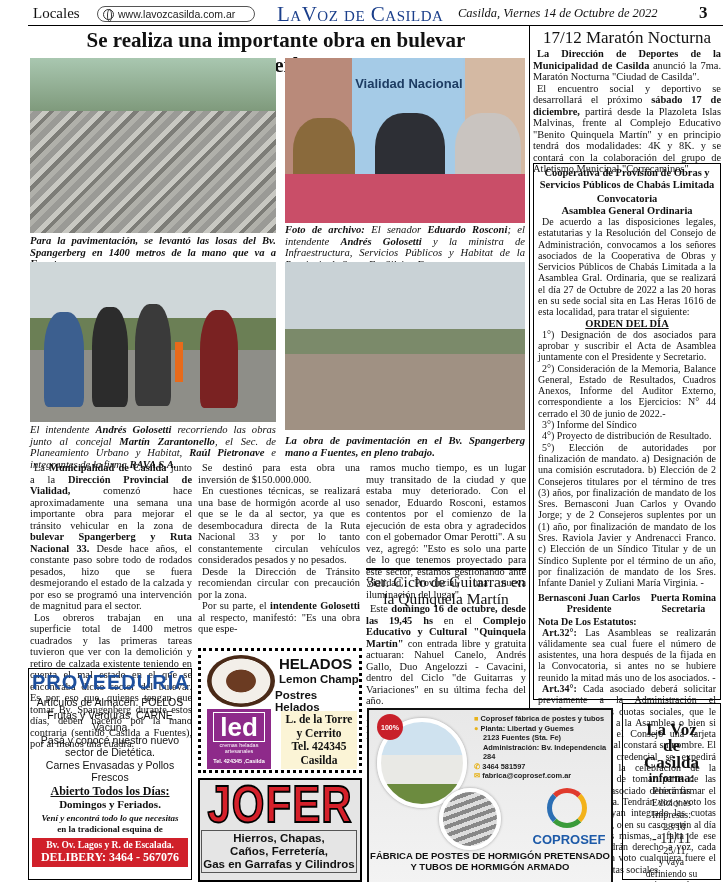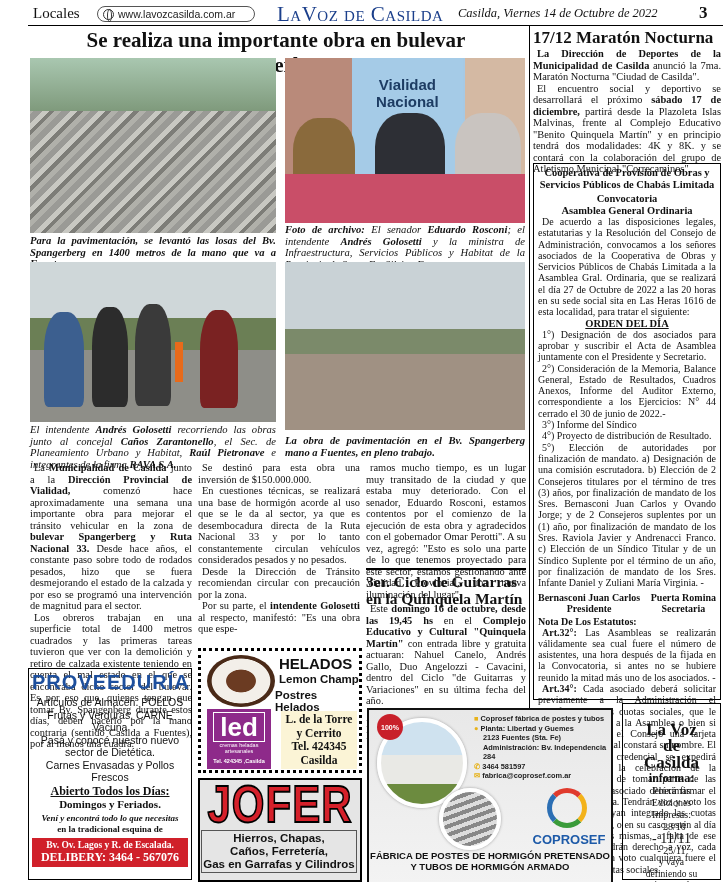--- a/index.html
+++ b/index.html
@@ -12,31 +12,31 @@
 .hdr-logo{left:277px;top:2px;font-size:21px;color:#1b3f8b;letter-spacing:0.5px;font-variant:small-caps}
 .hdr-date{left:458px;top:6px;font-size:12.5px;font-style:italic}
 .hdr-page{left:699px;top:3px;font-size:17px;font-weight:bold}
 .hline{height:1px;background:#000}
 .vline{width:1px;background:#000}
 .main-title{left:30px;top:28px;width:492px;text-align:center;font-family:"Liberation Serif",serif;font-weight:bold;font-size:21px}
 .photo{overflow:hidden}
 .ph-rocks{background:repeating-linear-gradient(135deg,#9a9a96 0 6px,#c8c8c2 6px 11px,#7d7d78 11px 15px,#b0b0aa 15px 20px);}
 .ph-rocks .sky{position:absolute;left:0;top:0;width:100%;height:30%;background:linear-gradient(#a9c7b0,#7f9a7c)}
 .ph-meeting{background:linear-gradient(90deg,#b98a7a 0 30%,#a6c9e4 30% 75%,#d4b9a3 75% 100%)}
-.ph-meeting .banner{position:absolute;left:28%;top:0;width:46%;height:70%;background:#a5cbe7;color:#1d3c63;font-family:"Liberation Sans",sans-serif;font-weight:bold;font-size:15px;text-align:center;padding-top:18px}
+.ph-meeting .banner{position:absolute;left:28%;top:0;width:46%;height:70%;background:#a5cbe7;color:#1d3c63;font-family:"Liberation Sans",sans-serif;font-weight:bold;font-size:13px;text-align:right;padding-top:18px}
 .ph-meeting .table{position:absolute;left:0;bottom:0;width:100%;height:30%;background:#c94e68}
 .person{position:absolute;border-radius:40% 40% 10% 10%}
 .ph-walk{background:linear-gradient(#cfd7d9 0 35%,#6b7f55 35% 55%,#8e8e88 55% 100%)}
 .ph-works{background:linear-gradient(#c9d2d6 0 40%,#7b8a6a 40% 55%,#a09183 55% 100%)}
 .caption{font-size:10.6px;line-height:11.6px;font-style:italic;text-align:justify}
 .caption b{font-weight:bold}
 .body{font-size:10.4px;line-height:11.5px;text-align:justify}
 .body p{text-indent:4px}
 .body b{font-weight:bold}
-.side-title{font-weight:bold;font-size:17px;text-align:left}
+.side-title{font-weight:normal;font-size:17px;text-align:center}
 .box{border:1.5px solid #000}
 .center{text-align:center}
 .dots{border:3px dotted #000}
 .lemon{font-family:"Liberation Sans",sans-serif;font-weight:bold;}
 .led{background:#8e2a8a;color:#fff;font-family:"Liberation Sans",sans-serif;text-align:center}
 .sticky{background:#fbf4d6;text-align:center;font-weight:bold;font-size:13px;line-height:16px}
 .jofer-logo{font-family:"Liberation Sans",sans-serif;font-weight:bold;font-size:42px;color:#d5202a;text-align:center;letter-spacing:1px;transform:scaleY(1.25);-webkit-text-stroke:1.5px #000}
 .jofer-box{border:1px solid #555;font-family:"Liberation Sans",sans-serif;text-align:center;font-size:12.5px;font-weight:bold;line-height:14px}
 .blv-script{font-family:"Liberation Serif",serif;font-style:italic;font-weight:bold;font-size:30px;color:#d02030;text-align:center}
 .blv-prov{font-family:"Liberation Sans",sans-serif;font-weight:bold;font-size:20px;color:#1d4f9d;text-align:center;letter-spacing:1px}
@@ -78,21 +78,21 @@
 </div>
 <div class="abs caption" style="left:285px;top:224px;width:240px"><b>Foto de archivo:</b><span> El senador </span><b>Eduardo Rosconi</b><span>; el intendente </span><b>Andrés Golosetti</b><span> y la ministra de Infraestructura, Servicios Públicos y Habitat de la Provincia de Santa Fe, Silvina Frana.</span></div>
 
 <div class="abs photo ph-walk" style="left:30px;top:262px;width:246px;height:160px">
   <div class="person" style="left:14px;top:50px;width:40px;height:95px;background:#3c5f8f"></div>
   <div class="person" style="left:62px;top:45px;width:36px;height:100px;background:#2c2c2c"></div>
   <div class="person" style="left:105px;top:42px;width:36px;height:102px;background:#3a3a3a"></div>
   <div class="person" style="left:170px;top:48px;width:38px;height:98px;background:#7a2222"></div>
   <div style="position:absolute;left:145px;top:80px;width:8px;height:40px;background:#e86a1a"></div>
 </div>
-<div class="abs caption" style="left:30px;top:424px;width:246px"><span>El intendente </span><b>Andrés Golosetti</b><span> recorriendo las obras junto al concejal </span><b>Caños Zarantonello</b><span>, el Sec. de Planeamiento Urbano y Habitat, </span><b>Raúl Pietronave</b><span> e integrantes de la firma </span><b>RAVA S.A.</b></div>
+<div class="abs caption" style="left:30px;top:424px;width:246px"><span>El intendente </span><b>Andrés Golosetti</b><span> recorriendo las obras junto al concejal </span><b>Martín Zarantonello</b><span>, el Sec. de Planeamiento Urbano y Habitat, </span><b>Raúl Pietronave</b><span> e integrantes de la firma </span><b>RAVA S.A.</b></div>
 
 <div class="abs photo ph-works" style="left:285px;top:262px;width:240px;height:168px"></div>
 <div class="abs caption" style="left:285px;top:435px;width:240px;font-weight:bold">La obra de pavimentación en el Bv. Spangerberg mano a Fuentes, en pleno trabajo.</div>
 
 <div class="abs body" style="left:30px;top:462px;width:162px">
   <p><span>La </span><b>Municipalidad de Casilda</b><span> junto a la </span><b>Dirección Provincial de Vialidad,</b><span> comenzó hace aproximadamente una semana una importante obra para mejorar el tránsito vehicular en la zona de </span><b>bulevar Spangerberg y Ruta Nacional 33.</b><span> Desde hace años, el constante paso sobre todo de rodados pesados, hizo que se fuera desmejorando el estado de la calzada y por eso se programó una intervención de magnitud para el sector.</span></p>
   <p>Los obreros trabajan en una superficie total de 1400 metros cuadrados y las primeras tareas tuvieron que ver con la demolición y retiro de calzada existente teniendo en cuenta el mal estado en el que se encontraba dicho sector del bulevar. Es por eso que, quienes tengan que tomar Bv. Spangenberg durante estos días, deben hacerlo por la mano contraria (sentido Casilda a Fuentes), por al menos una cuadra.</p>
 </div>
 
 <div class="abs body" style="left:198px;top:462px;width:162px">

